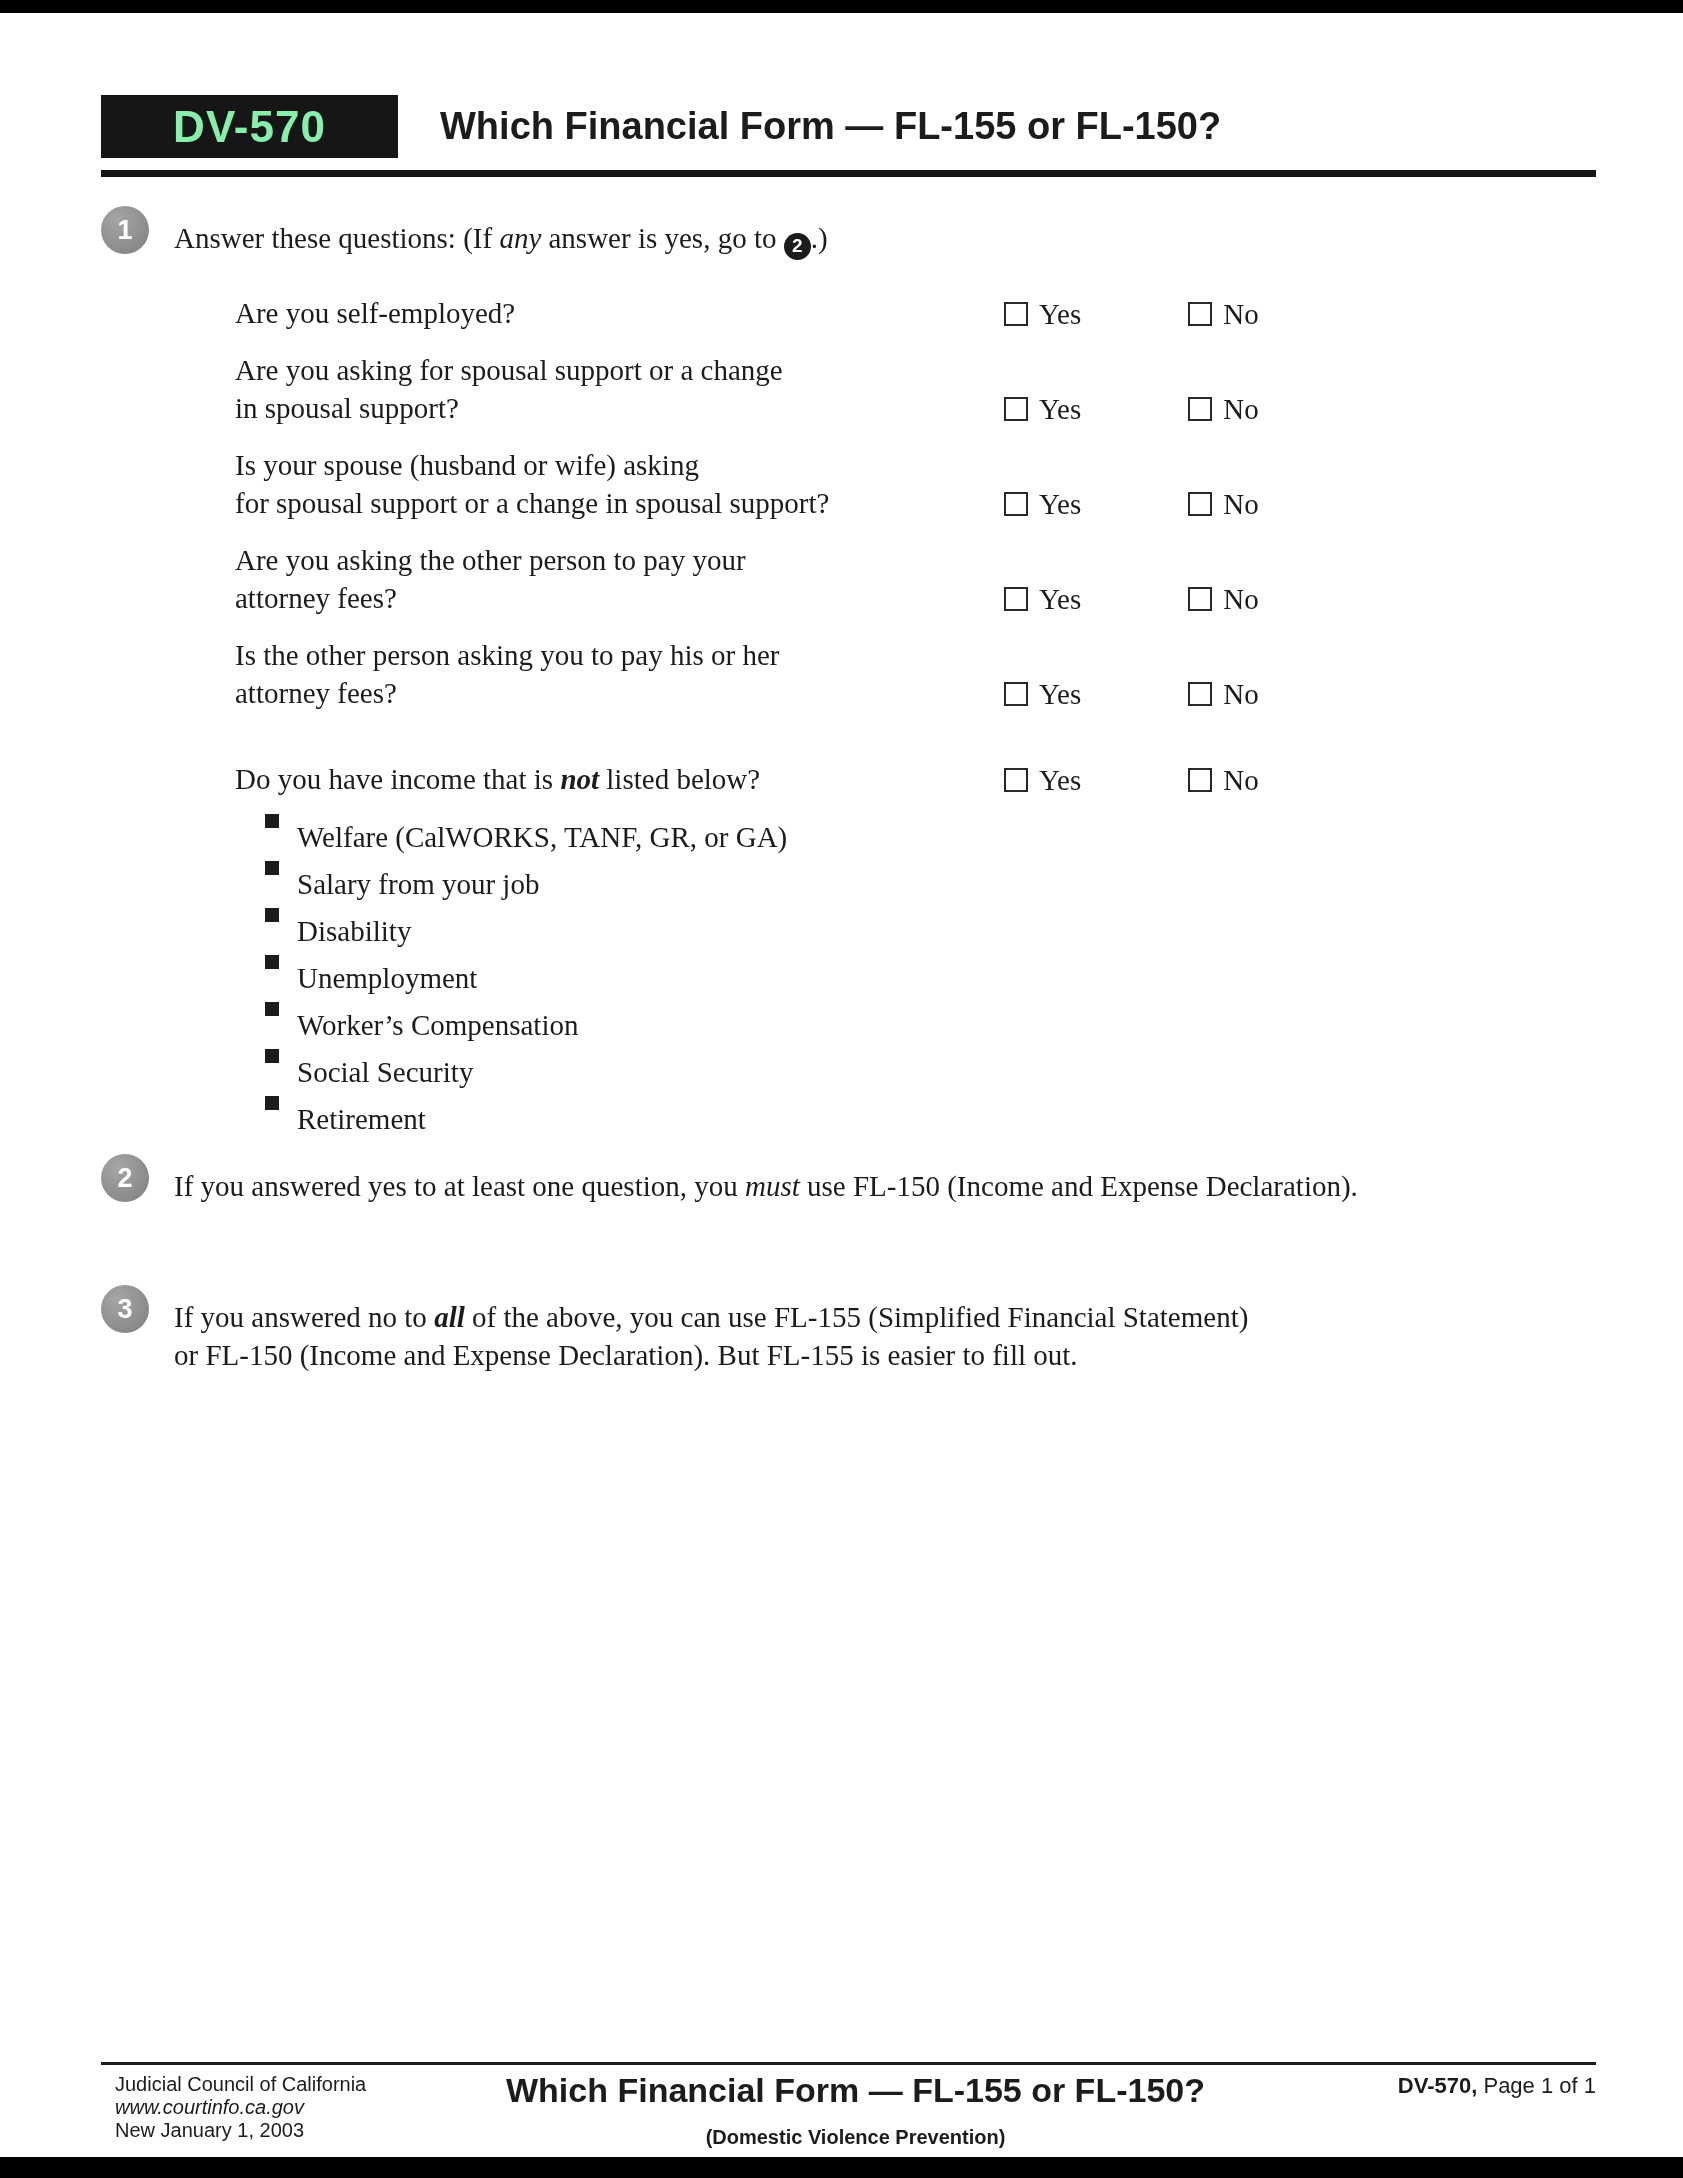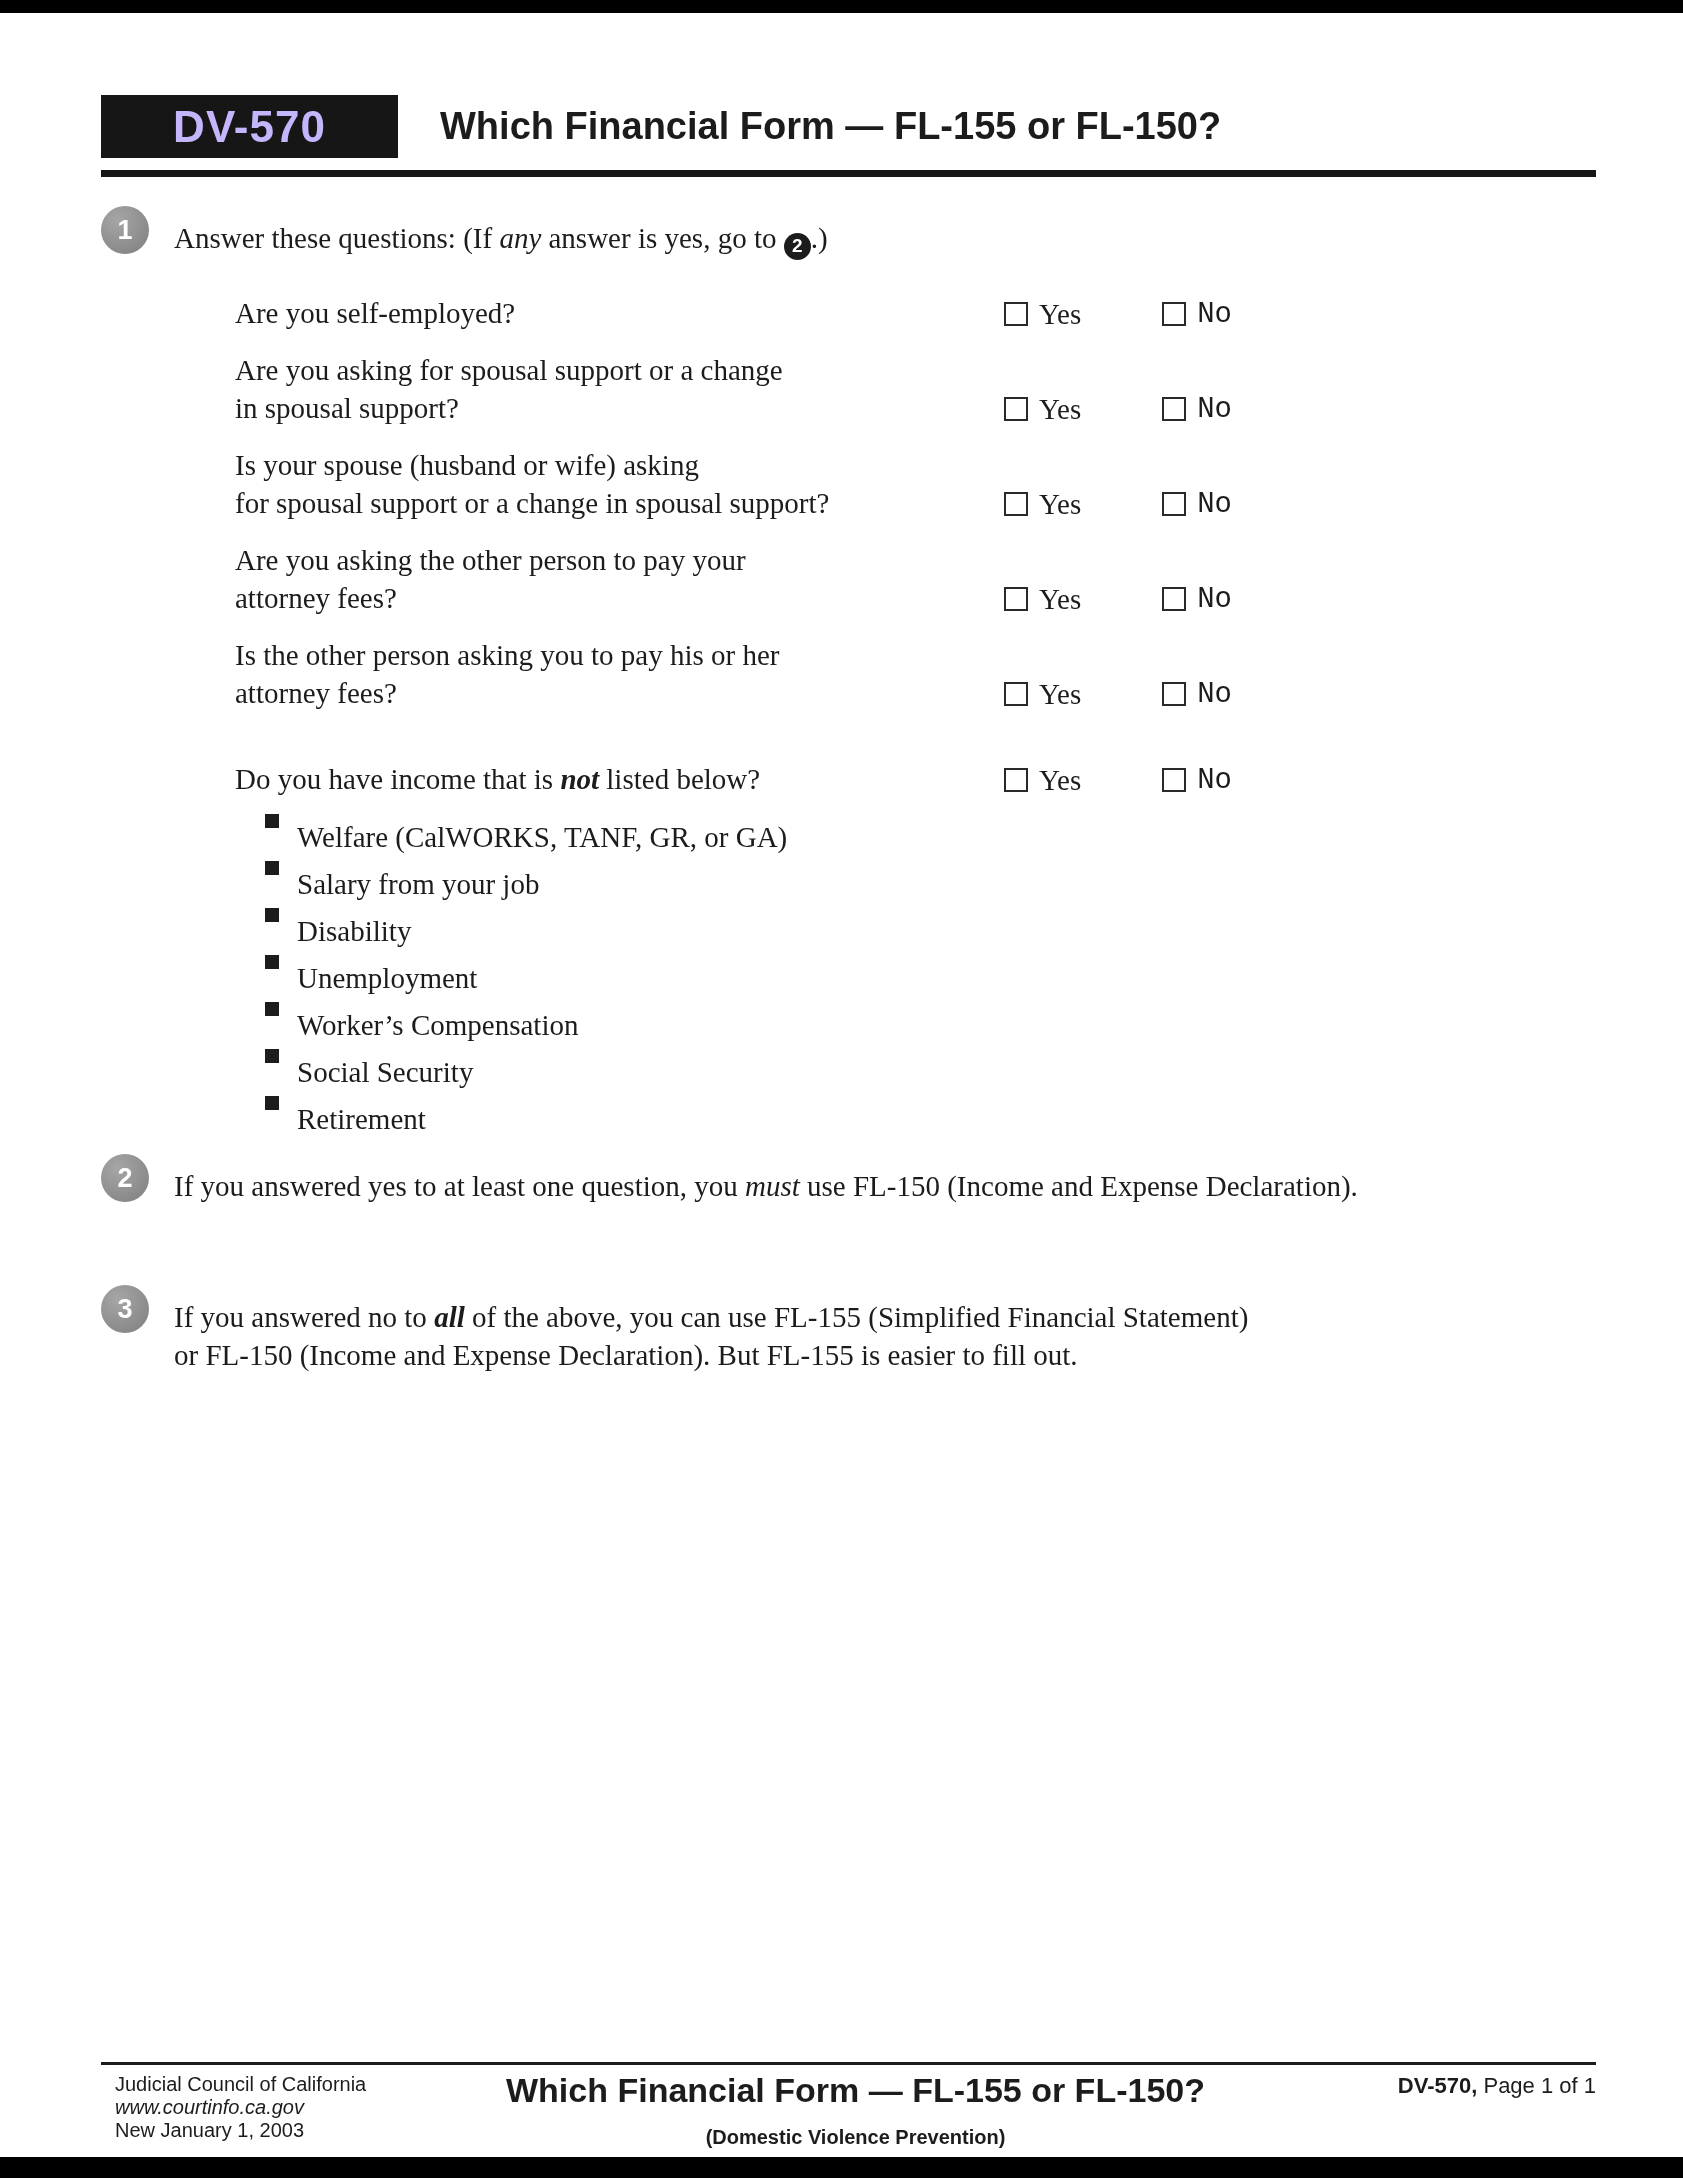--- a/index.html
+++ b/index.html
@@ -12,21 +12,21 @@
     color:#1c1c1c;
     overflow:hidden;
   }
   .edge-strip { position:absolute; left:0; width:100%; background:#000; }
   .edge-top { top:0; height:13px; }
   .edge-bottom { bottom:0; height:21px; }
 
   
   .header { position:absolute; top:95px; left:101px; right:87px; display:flex; align-items:center; }
   .form-number-box {
-    background:#161616; color:#c4b5fd;
+    background:#161616; color:#86efac;
     width:297px; height:63px;
     display:flex; align-items:center; justify-content:center;
     font-family:"Liberation Sans", sans-serif; font-weight:bold;
     font-size:44px; letter-spacing:1px;
   }
   .form-title {
     margin-left:42px;
     font-family:"Liberation Sans", sans-serif; font-weight:bold;
     font-size:38px;
   }
@@ -56,21 +56,21 @@
     vertical-align:-4px;
   }
 
   
   .questions { margin-top:34px; }
   .q-row { position:relative; margin-left:61px; margin-top:19px; width:950px; }
   .q-row.extra-gap { margin-top:48px; }
   .q-line { font-size:29px; line-height:38px; }
   .answers { position:absolute; left:769px; bottom:3px; white-space:nowrap; display:flex; }
   .cb { display:inline-flex; align-items:center; cursor:pointer; }
-  .cb + .cb { margin-left:81px;font-family:Liberation Mono, monospace; }
+  .cb + .cb { margin-left:107px; }
   .cb .box { width:24px; height:24px; border:2px solid #2a2a2a; background:#fff; display:inline-block; margin-right:11px; }
   .cb .cb-label { font-size:29px; line-height:29px; }
 
   em.it { font-style:italic; }
   em.bold-it { font-style:italic; font-weight:bold; }
 
   
   .income-list { list-style:none; margin-top:16px; margin-left:91px; }
   .income-list li { font-size:29px; line-height:47px; display:flex; align-items:flex-start; }
   .sq-bullet { display:inline-block; width:14px; height:14px; background:#1c1c1c; margin-right:18px; flex:0 0 auto; }

